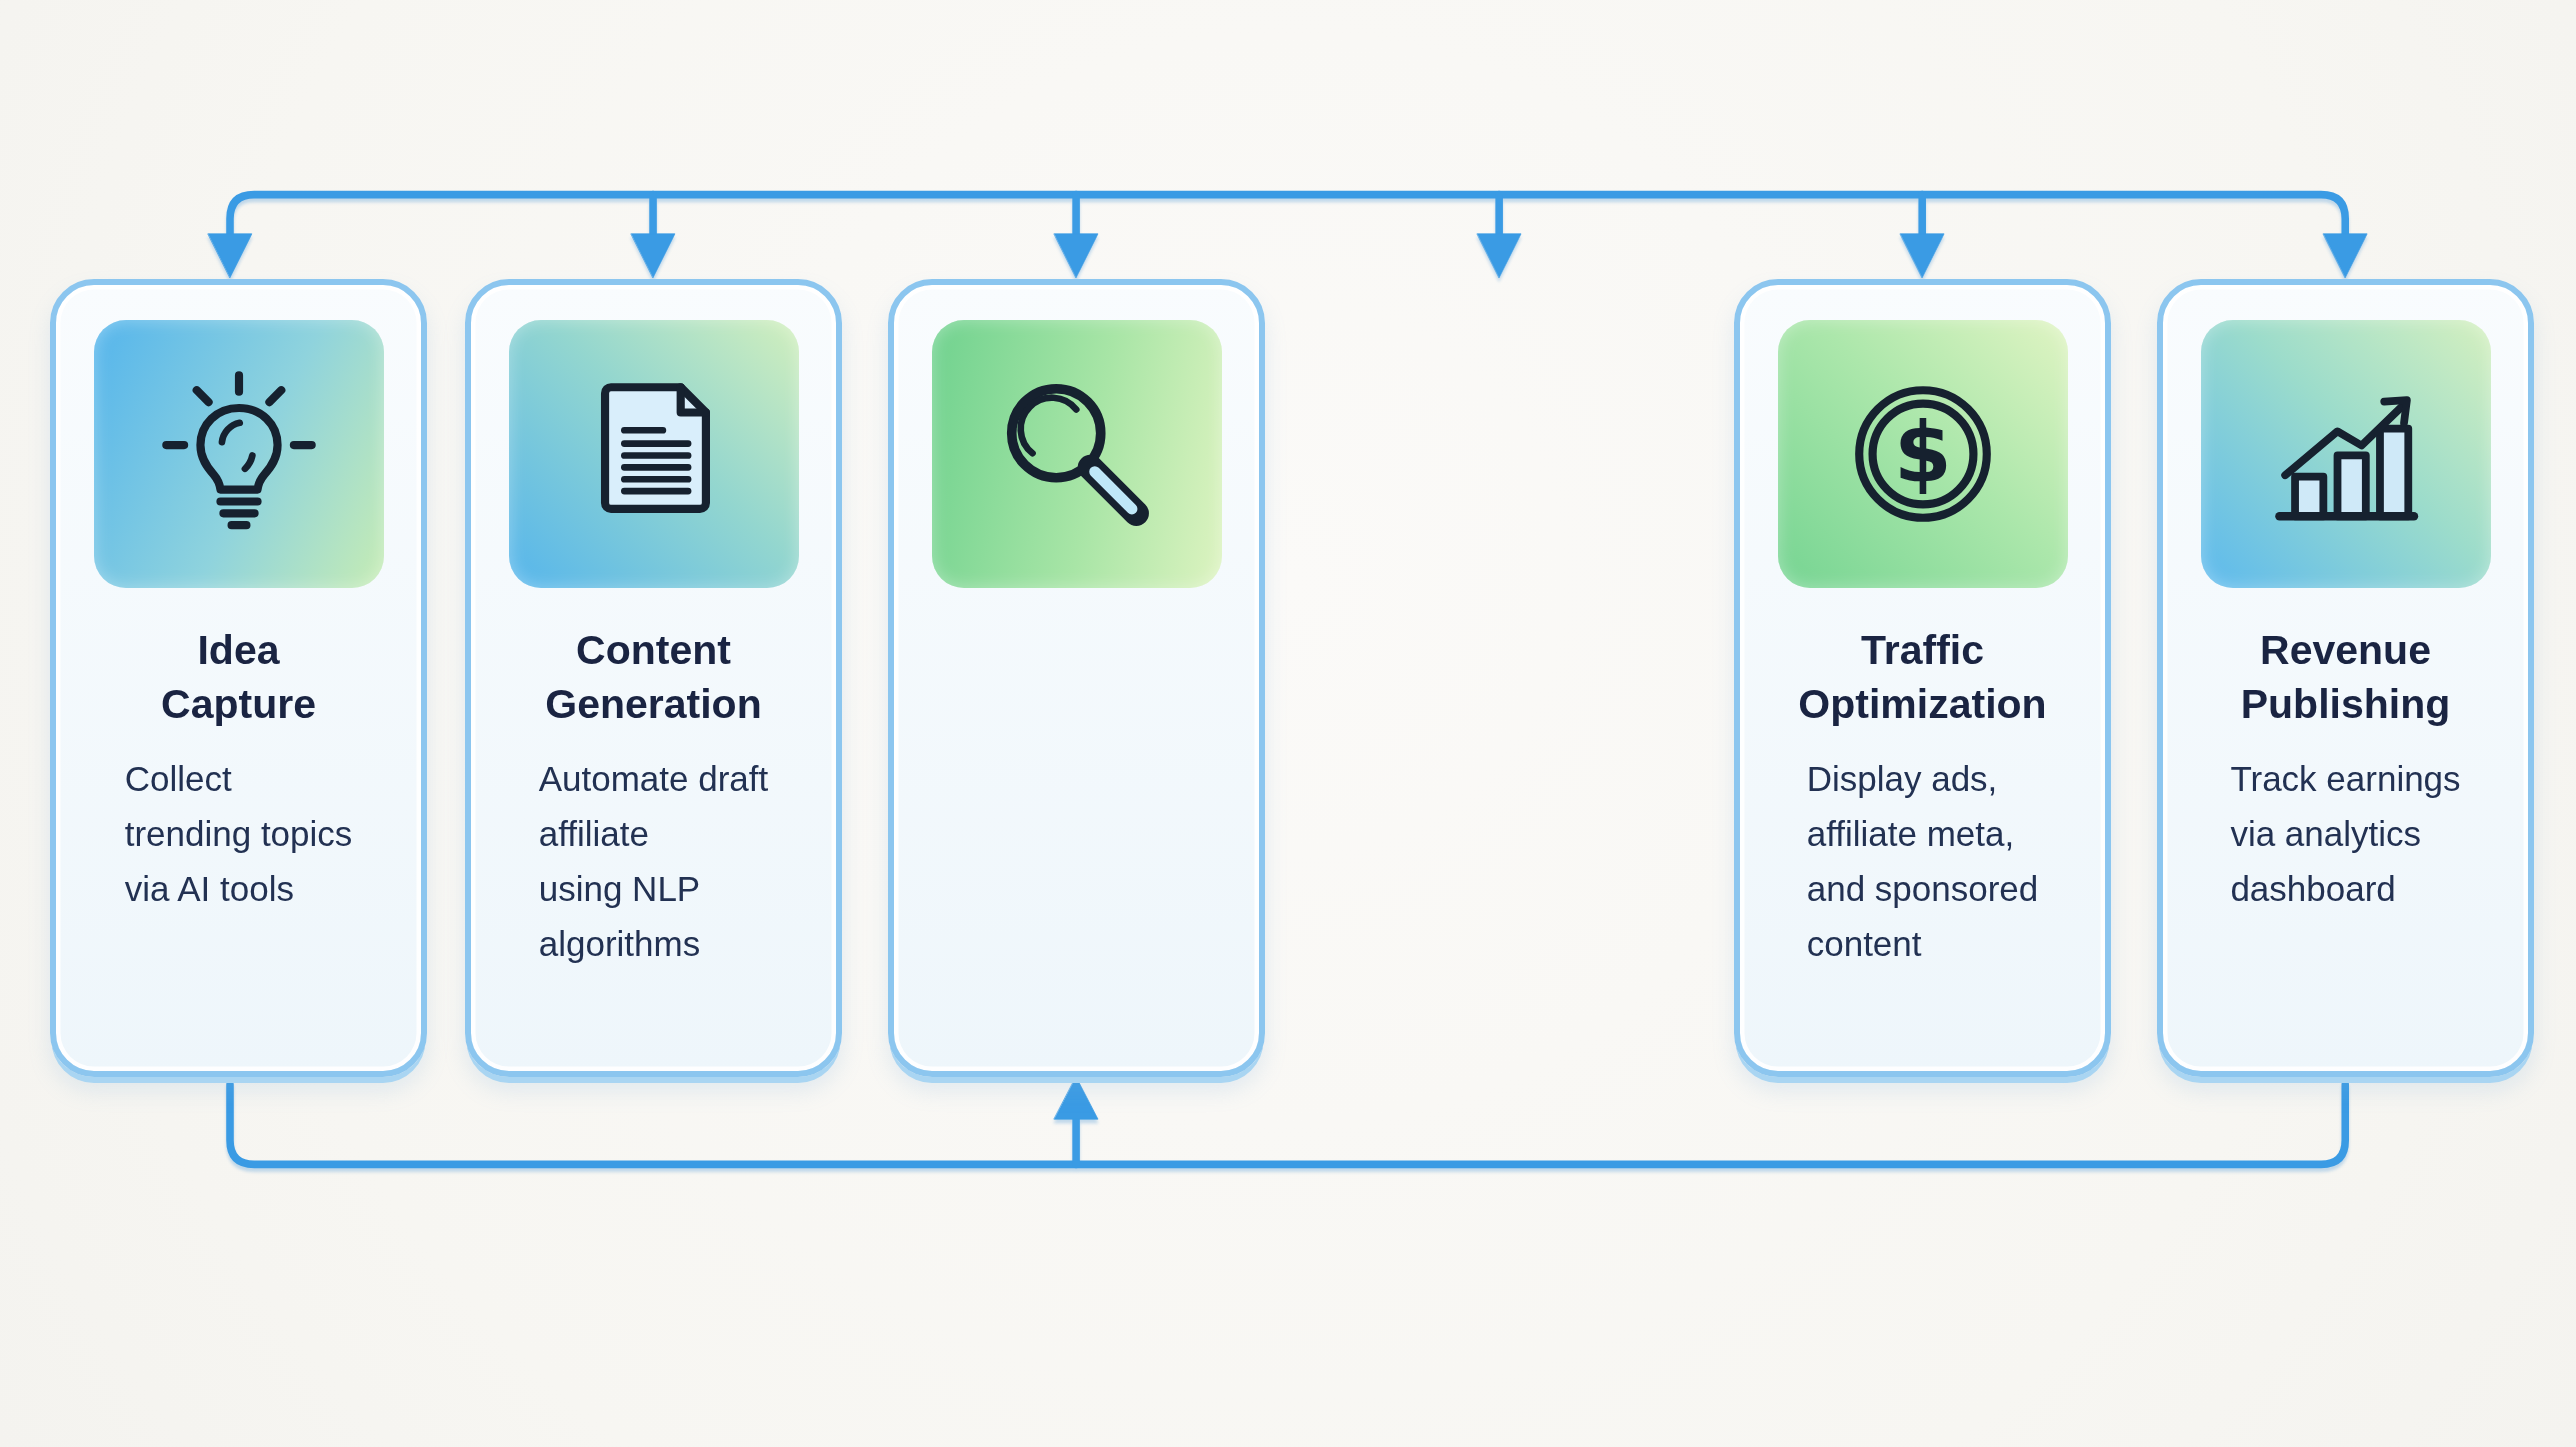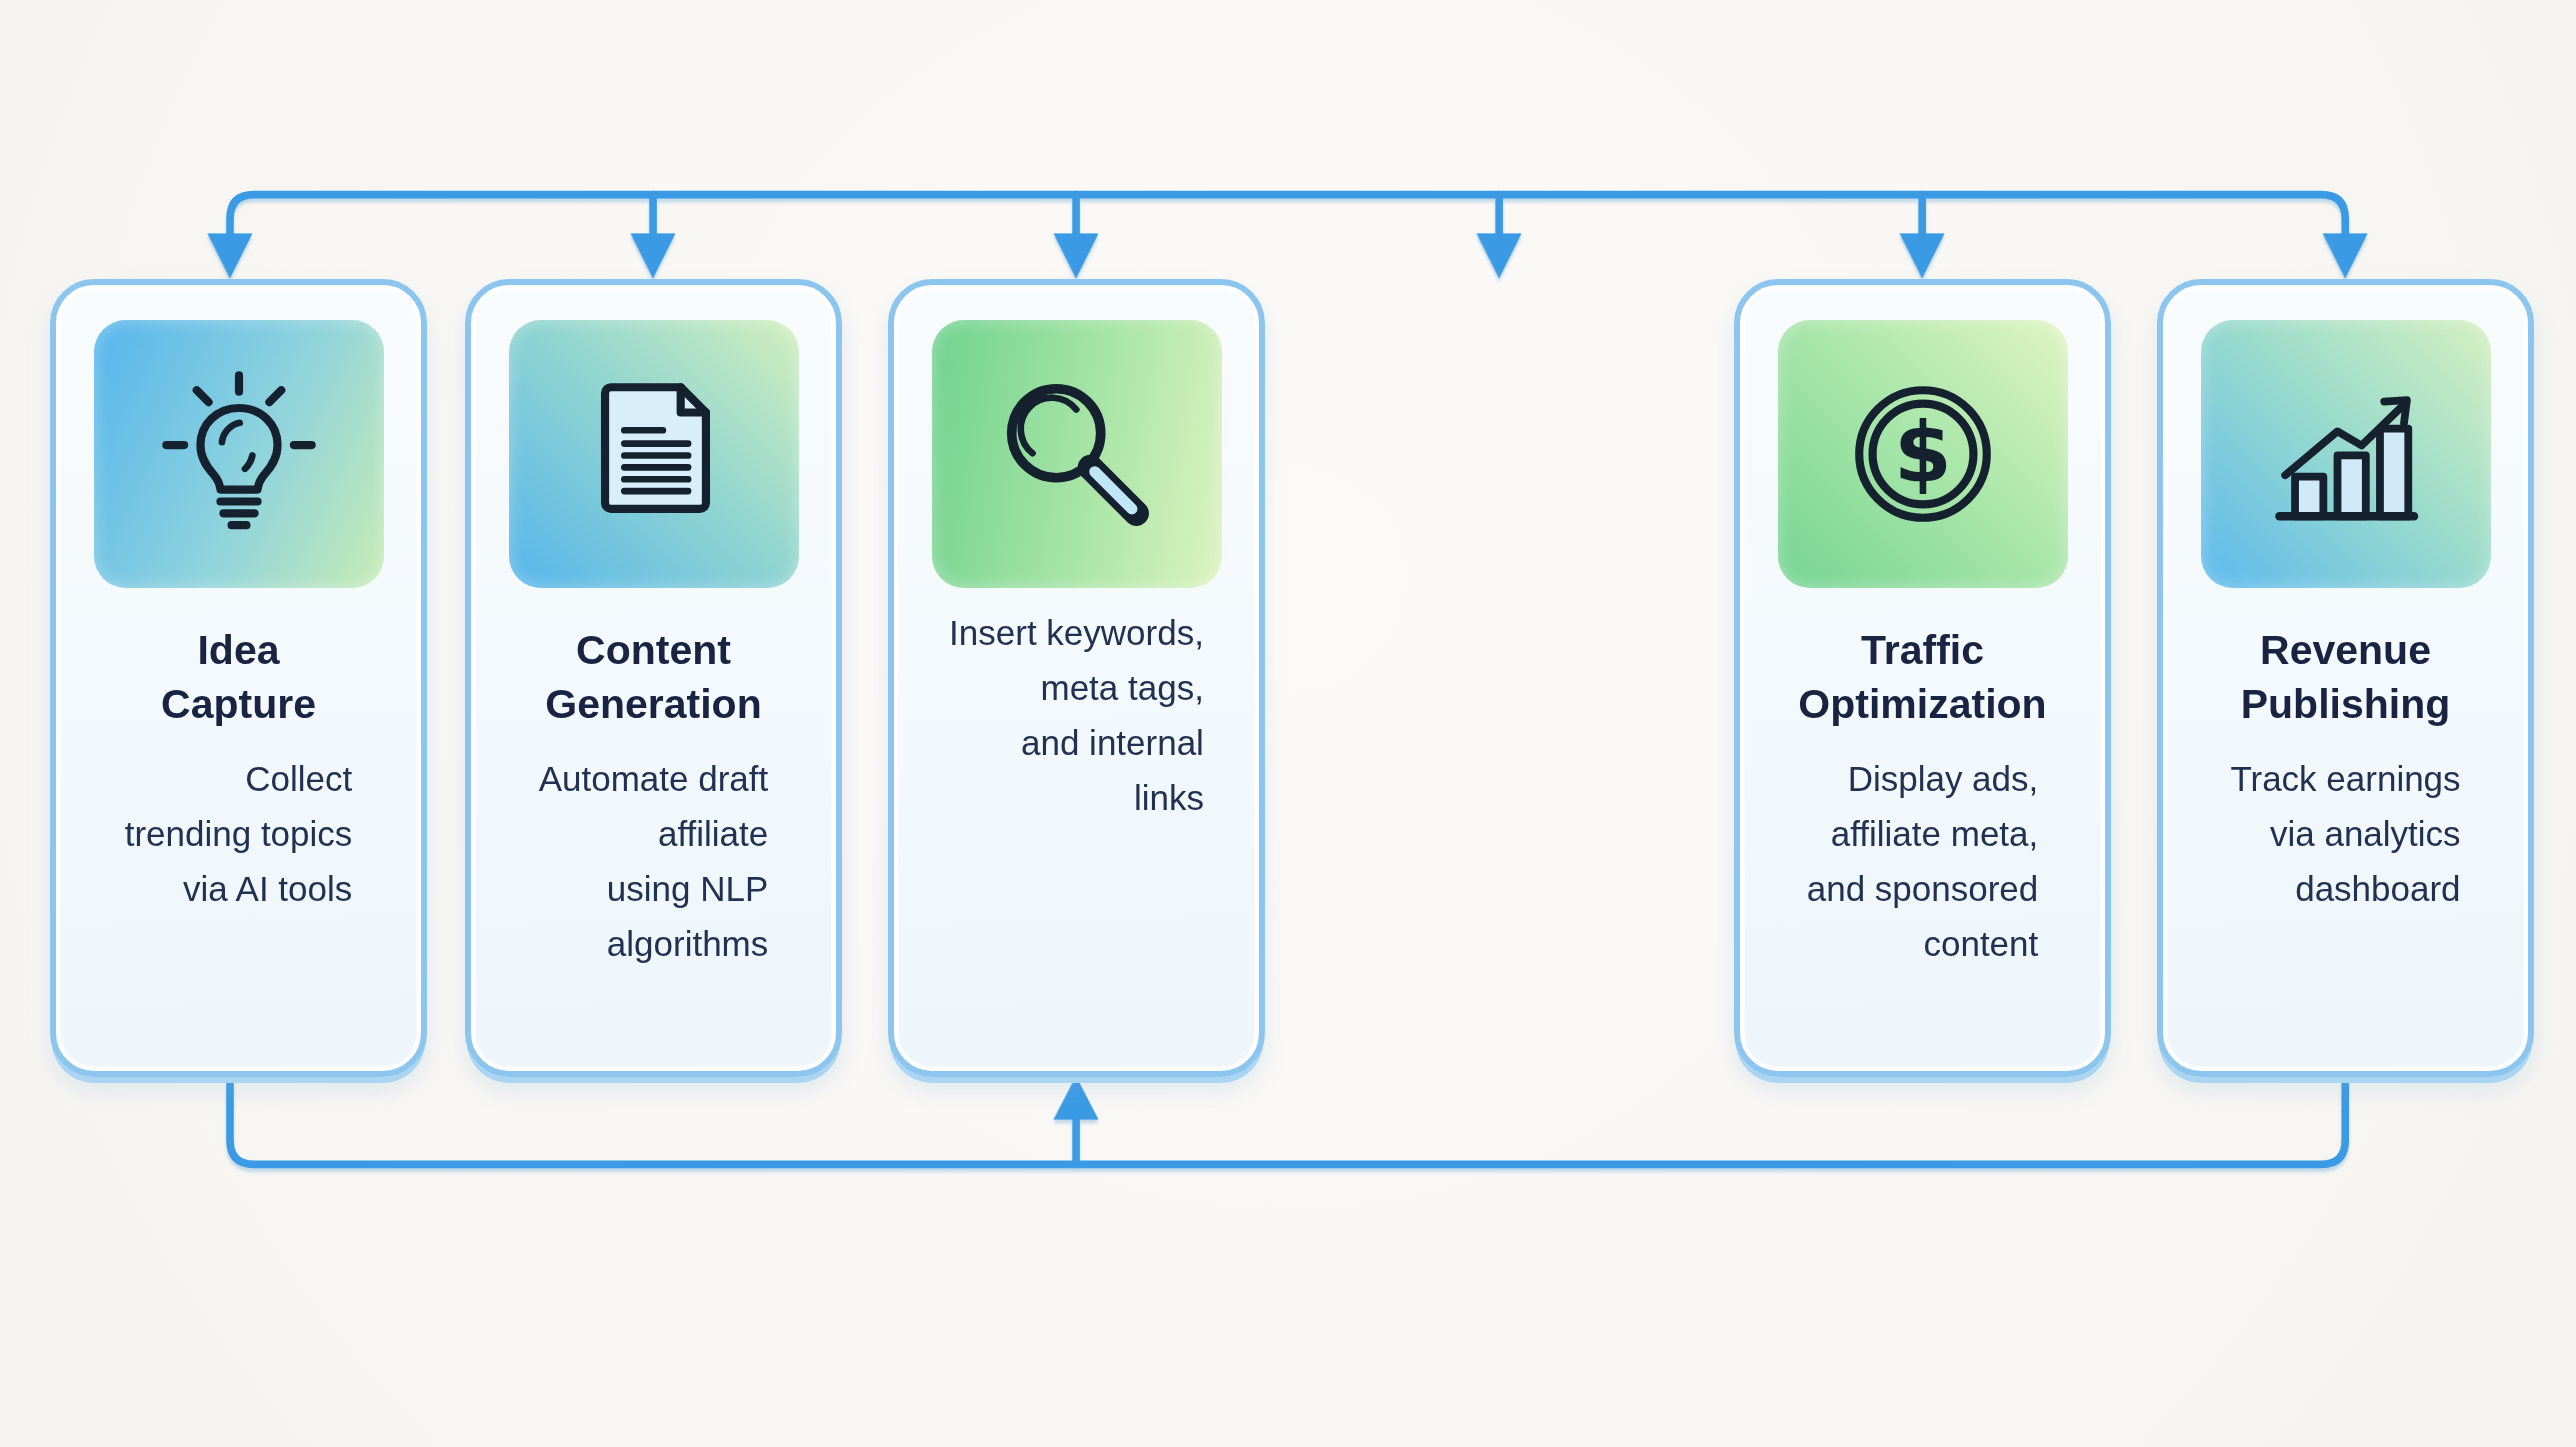--- a/index.html
+++ b/index.html
@@ -11,21 +11,21 @@
   .card{position:absolute;top:279px;width:377px;height:798px;box-sizing:border-box;
     border:6px solid #8cc6ef;border-radius:44px;
     background:linear-gradient(178deg,#f9fcfe 0%,#eef6fb 100%);
     box-shadow:0 7.5px 0 -1.5px #a9d5f2, 0 13.6px 22.6px rgba(120,170,215,.18), inset 0 0 0 4.5px rgba(255,255,255,.9);
     display:flex;flex-direction:column;align-items:center;padding:35px 22.6px 0;}
   .tile{width:290px;height:268px;border-radius:32px;flex:0 0 auto;
     display:flex;align-items:center;justify-content:center;
     box-shadow:inset 0 0 16.6px rgba(255,255,255,.35);}
   .card-title{margin-top:33px;min-height:113px;display:flex;align-items:center;justify-content:center;
     text-align:center;font-size:41px;font-weight:700;line-height:1.3;color:#1a2442;white-space:pre-line;}
-  .card-desc{margin-top:16.6px;text-align:right;font-size:35px;font-weight:400;line-height:1.58;
+  .card-desc{margin-top:16.6px;text-align:left;font-size:35px;font-weight:400;line-height:1.58;
     color:#223152;white-space:pre-line;}
   .icon{display:block;}
 </style>
 </head>
 <body>
 
 <div id="stage">
 
   <svg id="connectors" viewBox="0 0 3416 1920" xmlns="http://www.w3.org/2000/svg">
     <g class="wire" stroke="#3a9be4" fill="#3a9be4" stroke-linecap="round">
@@ -80,24 +80,20 @@
 
   <div class="card" style="left:888px">
     <div class="tile" style="background: linear-gradient(100deg, rgb(112, 210, 143) 0%, rgb(168, 229, 166) 55%, rgb(221, 243, 192) 100%);">
       <svg class="icon" width="178" height="178" viewBox="0 0 240 240" fill="none" stroke="#16212f" stroke-linecap="round" stroke-linejoin="round">
         <circle cx="92" cy="92" r="60" stroke-width="13"></circle>
         <path d="M119 60A42 42 0 1 0 60 119" stroke-width="9"></path>
         <path d="M138 138 200 200" stroke-width="34"></path>
         <path d="M144 144 194 194" stroke="#bfe7f8" stroke-width="15"></path>
       </svg>
     </div>
-    <div class="card-desc">Insert keywords,
-meta tags,
-and internal
-links</div>
   </div>
 
 
   <div class="card" style="left:1734px">
     <div class="tile" style="background: linear-gradient(45deg, rgb(117, 212, 146) 0%, rgb(172, 231, 171) 55%, rgb(224, 244, 195) 100%);">
       <svg class="icon" width="178" height="178" viewBox="0 0 240 240" fill="none" stroke="#16212f" stroke-width="11">
         <circle cx="120" cy="120" r="86"></circle>
         <circle cx="120" cy="120" r="68"></circle>
         <text x="120" y="158" text-anchor="middle" stroke="none" fill="#16212f" font-family="DejaVu Sans, sans-serif" font-size="112" font-weight="700">$</text>
       </svg>

